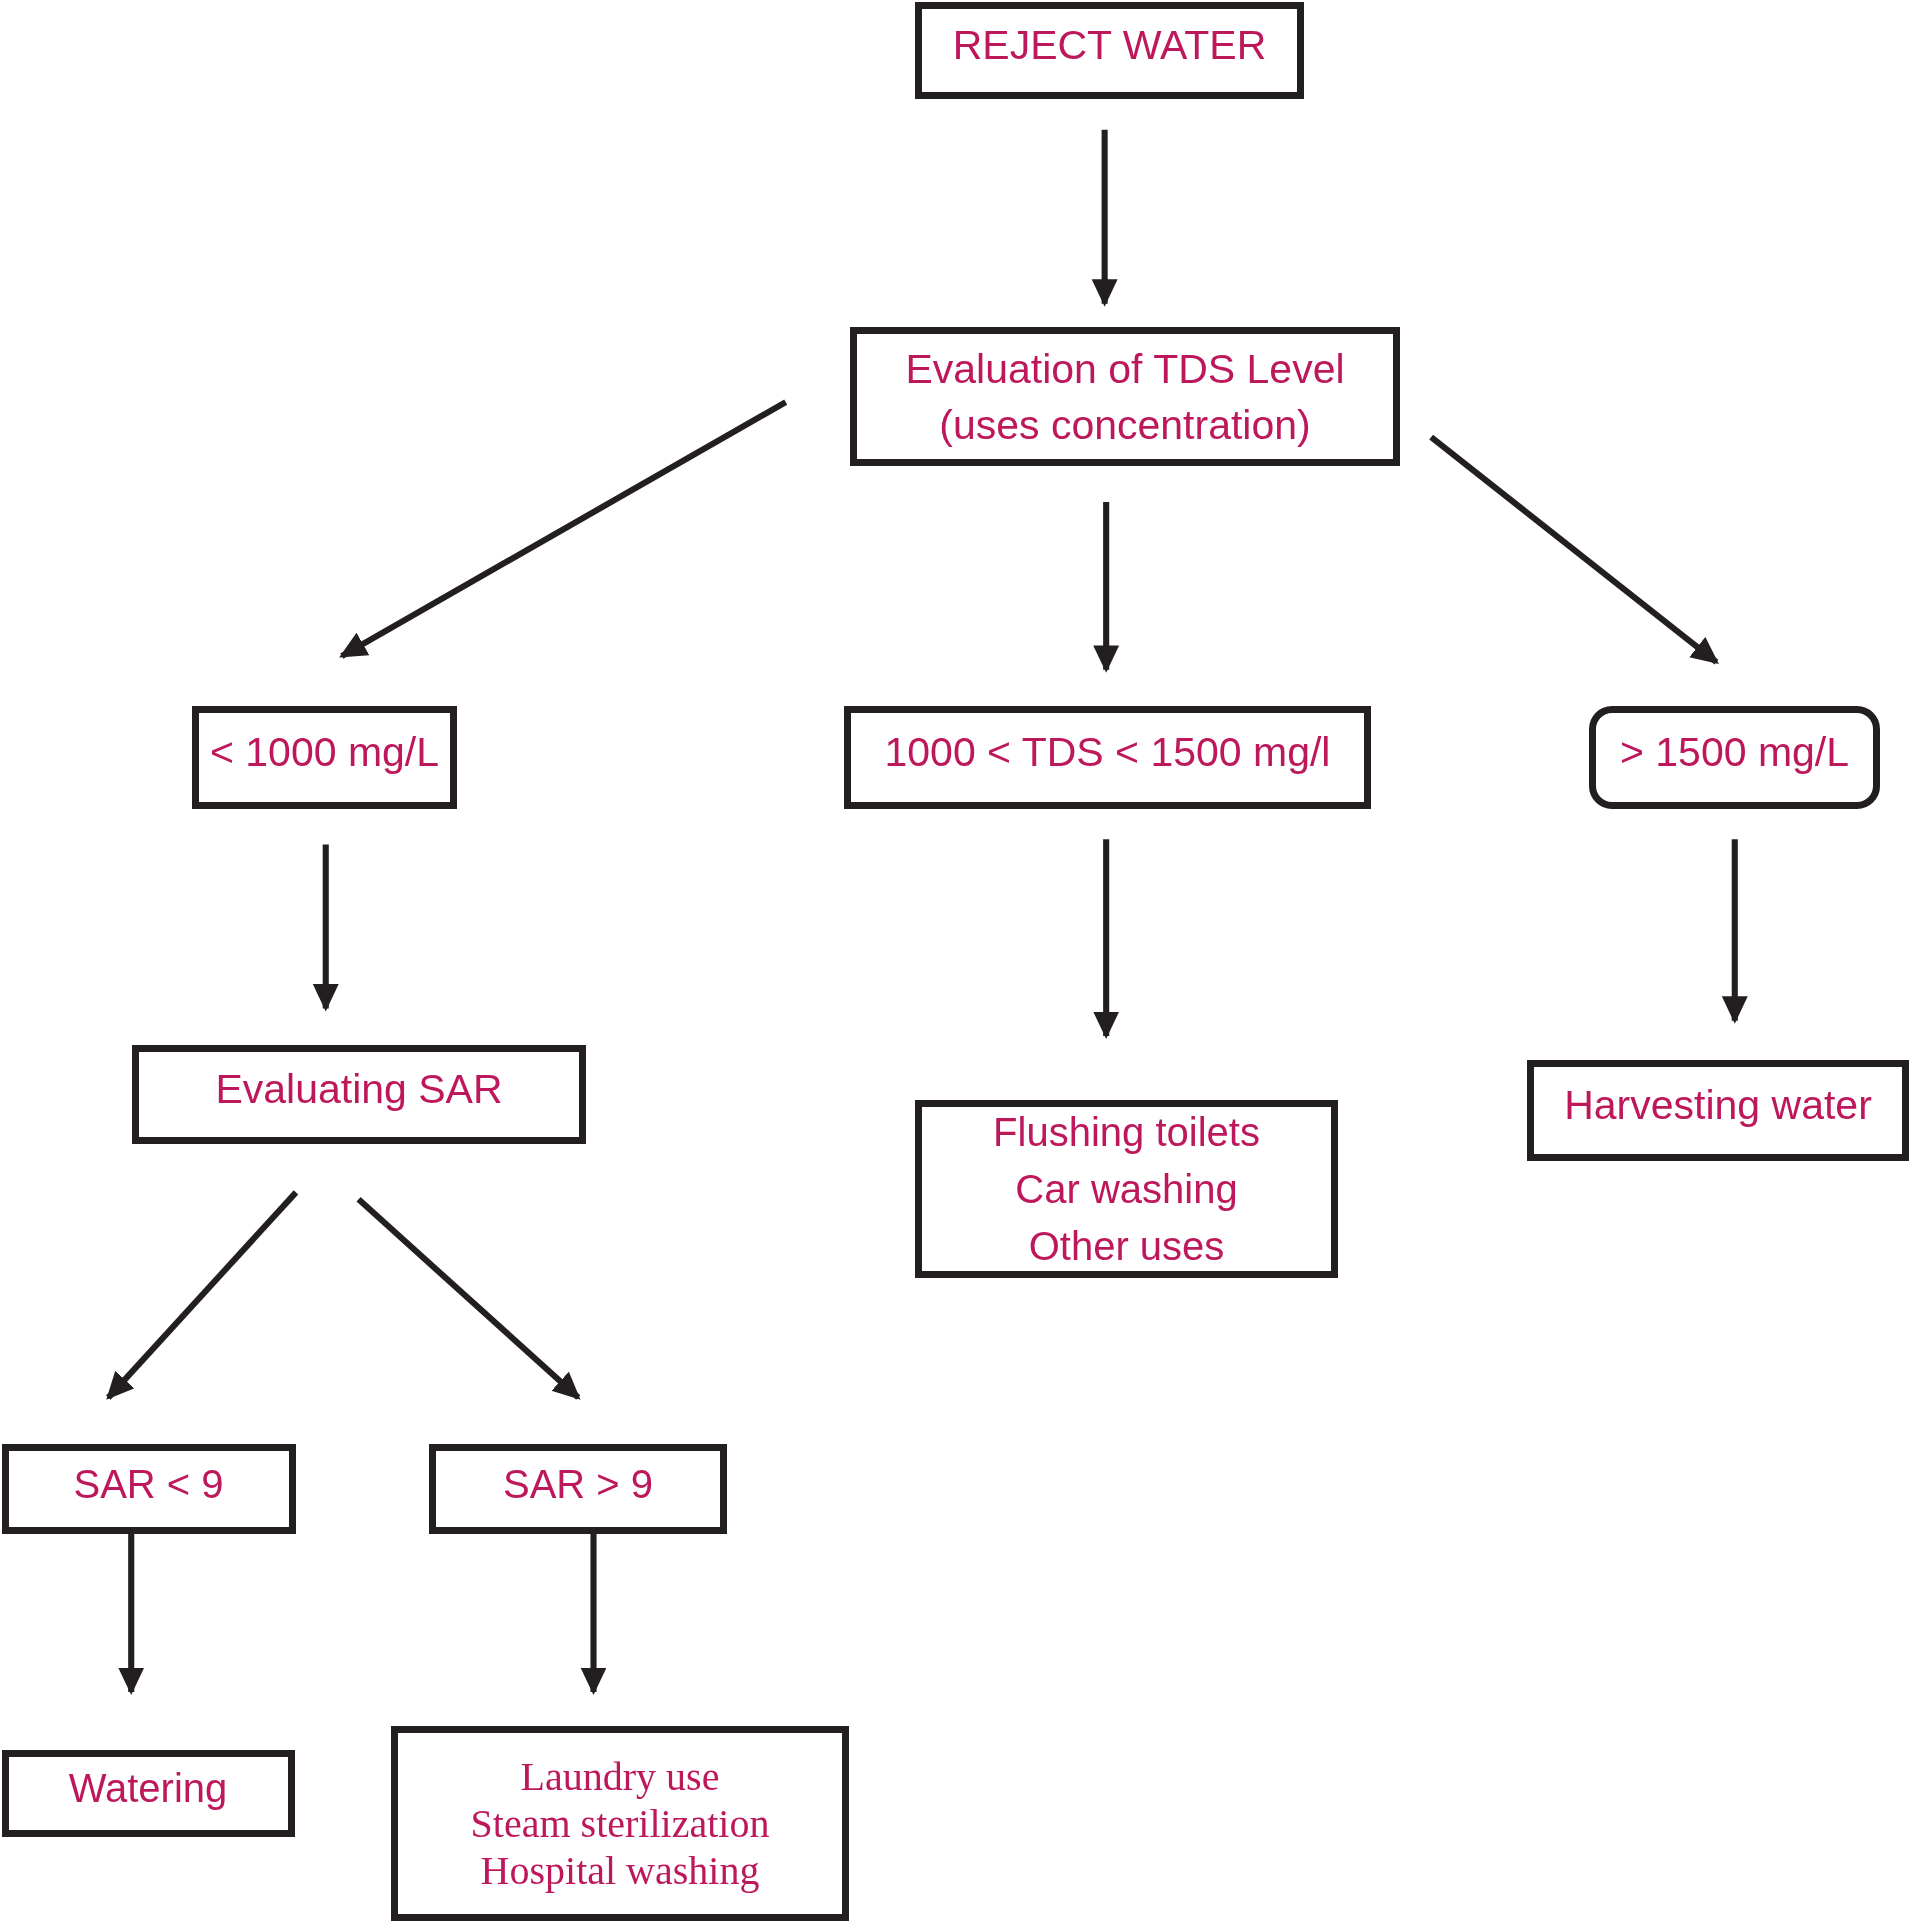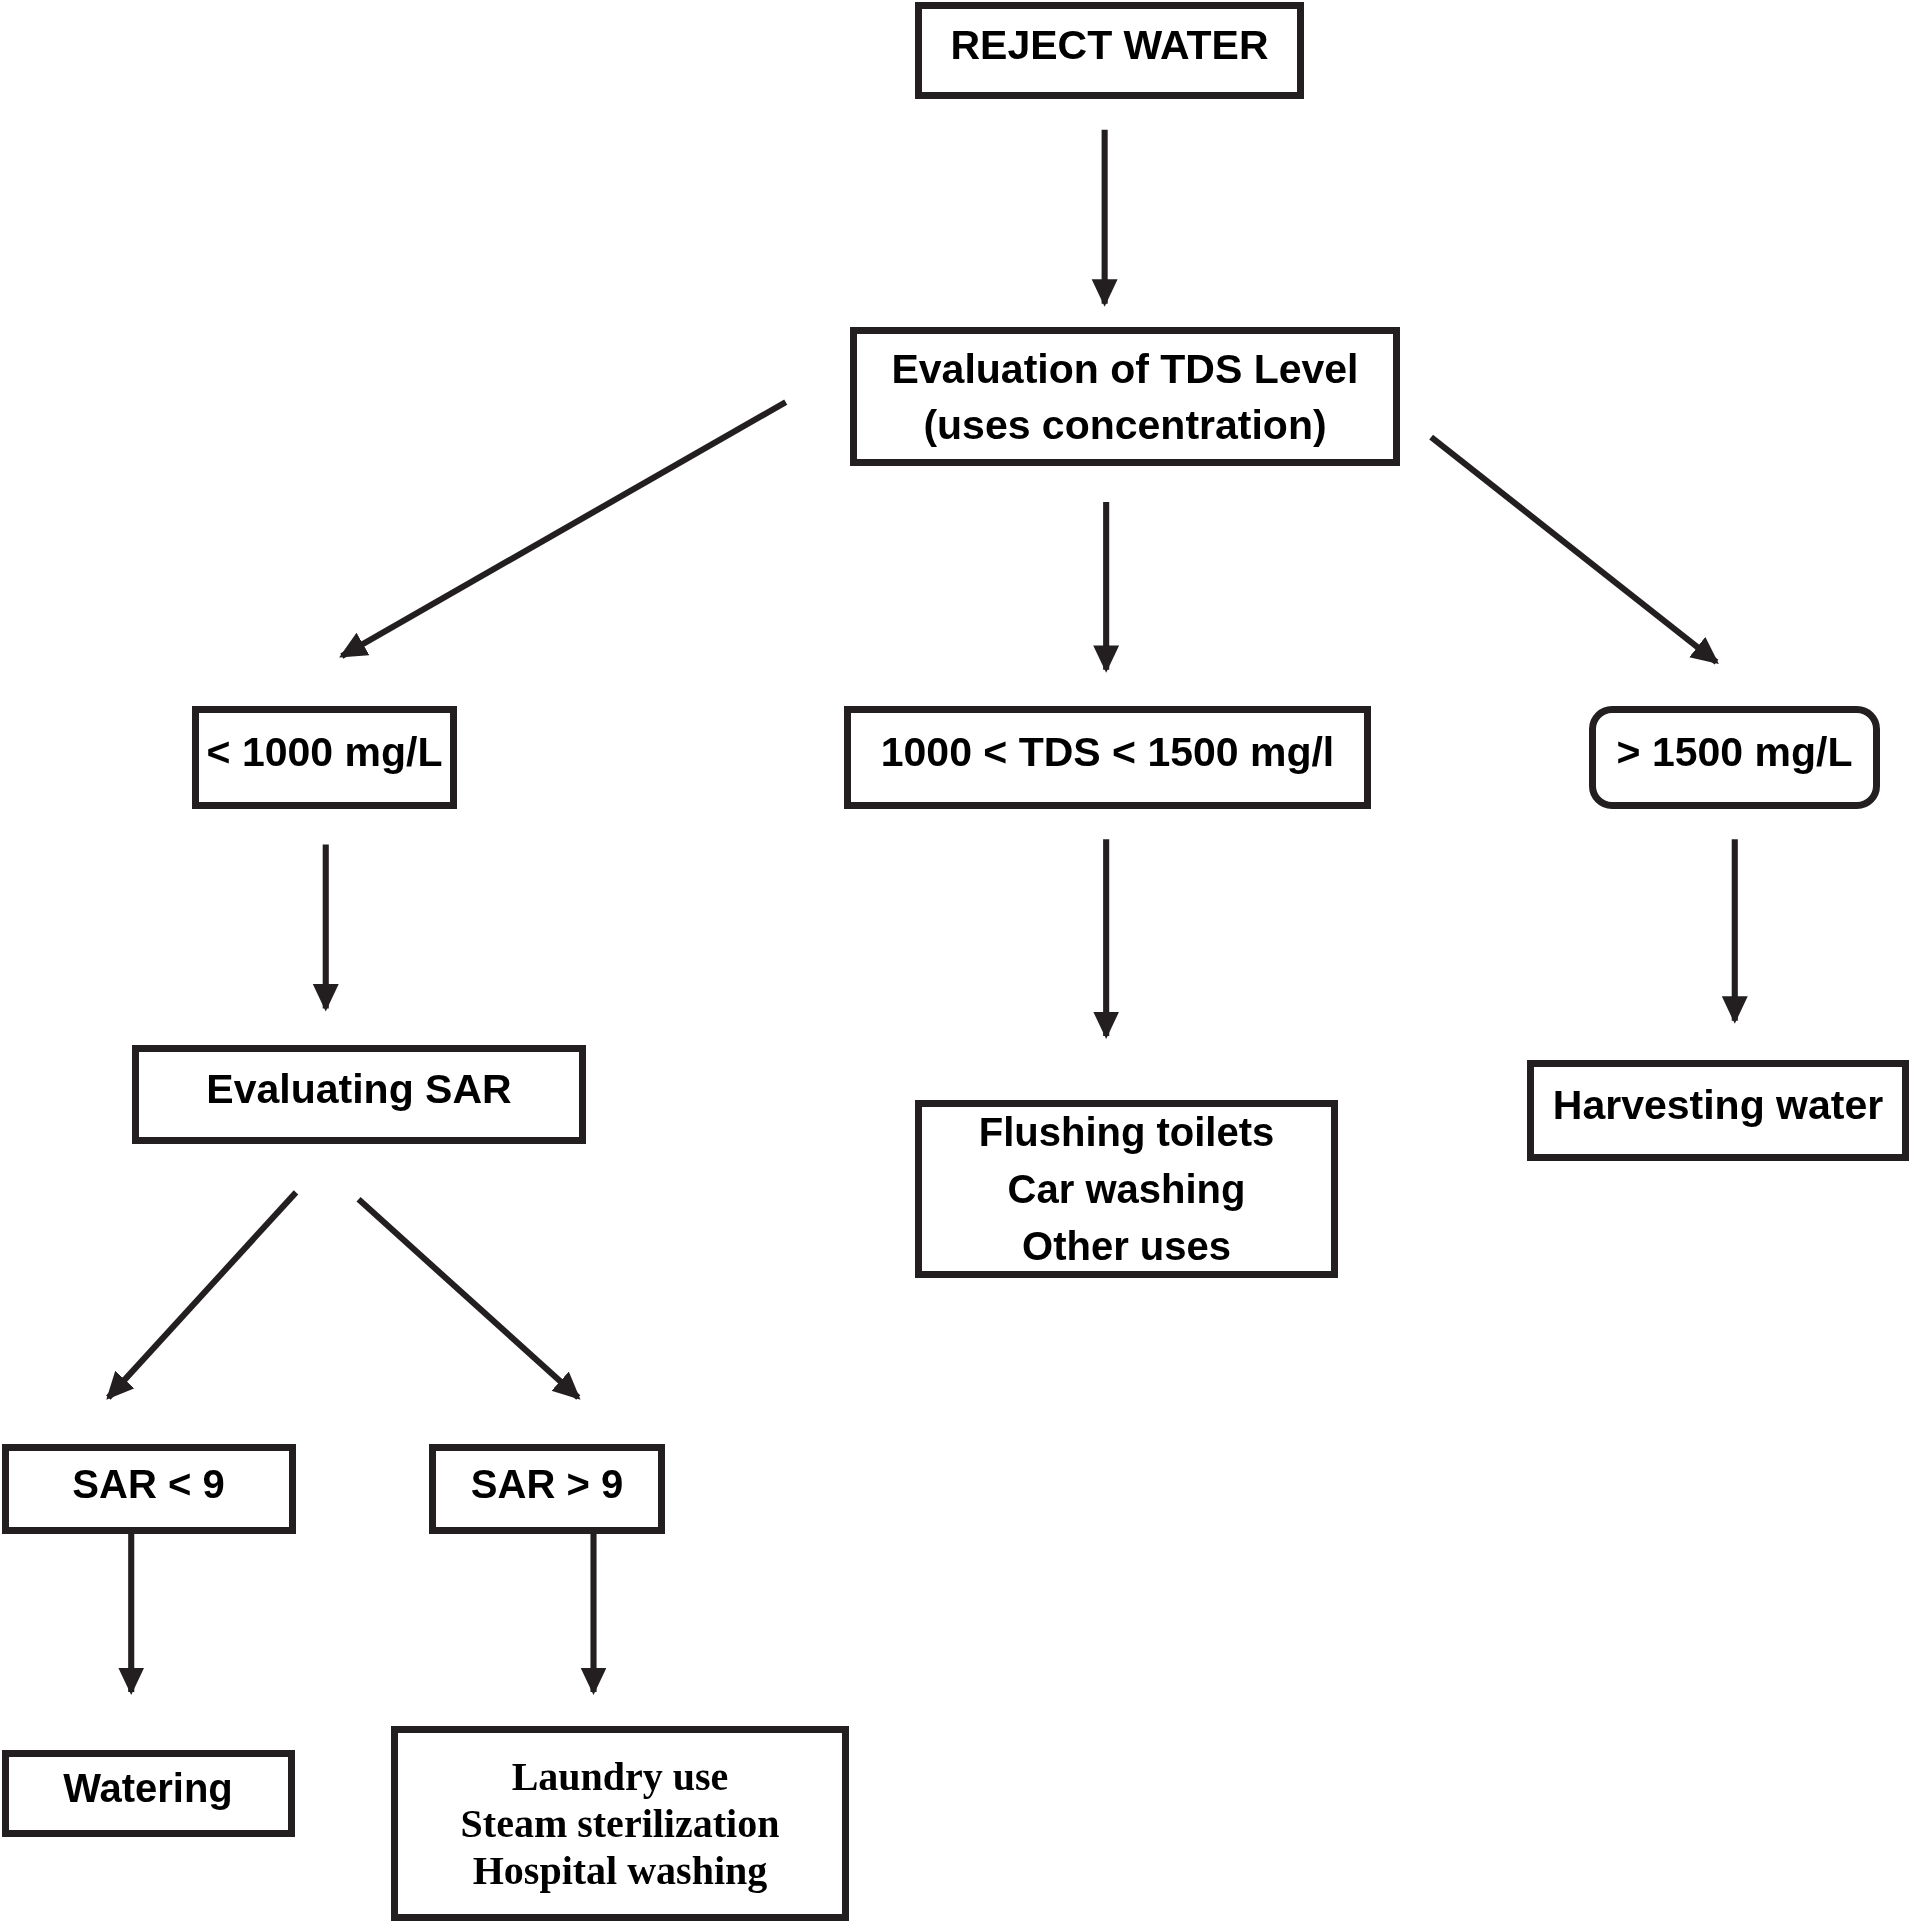--- a/index.html
+++ b/index.html
@@ -20,28 +20,28 @@
     top: 0;
     width: 1911px;
     height: 1924px;
     pointer-events: none;
   }
   .node {
     position: absolute;
     box-sizing: border-box;
     border: 7.6px solid #231f20;
     background: #ffffff;
-    color: #000000;
+    color: #be185d;
     display: flex;
     flex-direction: column;
     align-items: center;
     justify-content: center;
     text-align: center;
     font-family: "Liberation Sans", sans-serif;
-    font-weight: bold;
+    font-weight: normal;
     font-size: 41px;
     line-height: 56px;
     padding-bottom: 10.7px;
   }
   .node .ln { display: block; white-space: nowrap; }
   .node.serif {
     font-family: "Liberation Serif", serif;
     font-size: 40px;
     line-height: 47px;
     justify-content: flex-start;
@@ -109,21 +109,21 @@
   </div>
 
   <div class="node" style="left:1527px; top:1060px; width:382px; height:101px;">
     <span class="ln">Harvesting water</span>
   </div>
 
   <div class="node small" style="left:1.5px; top:1420px; width:294px; height:90px;">
     <span class="ln">SAR &lt; 9</span>
   </div>
 
-  <div class="node small" style="left:429px; top:1420px; width:236px; height:90px;">
+  <div class="node small" style="left:429px; top:1420px; width:298px; height:90px;">
     <span class="ln">SAR &gt; 9</span>
   </div>
 
   <div class="node small" style="left:1.5px; top:1726px; width:293px; height:87px;">
     <span class="ln">Watering</span>
   </div>
 
   <div class="node serif" style="left:391px; top:1726px; width:458px; height:195px;">
     <span class="ln">Laundry use</span>
     <span class="ln">Steam sterilization</span>

